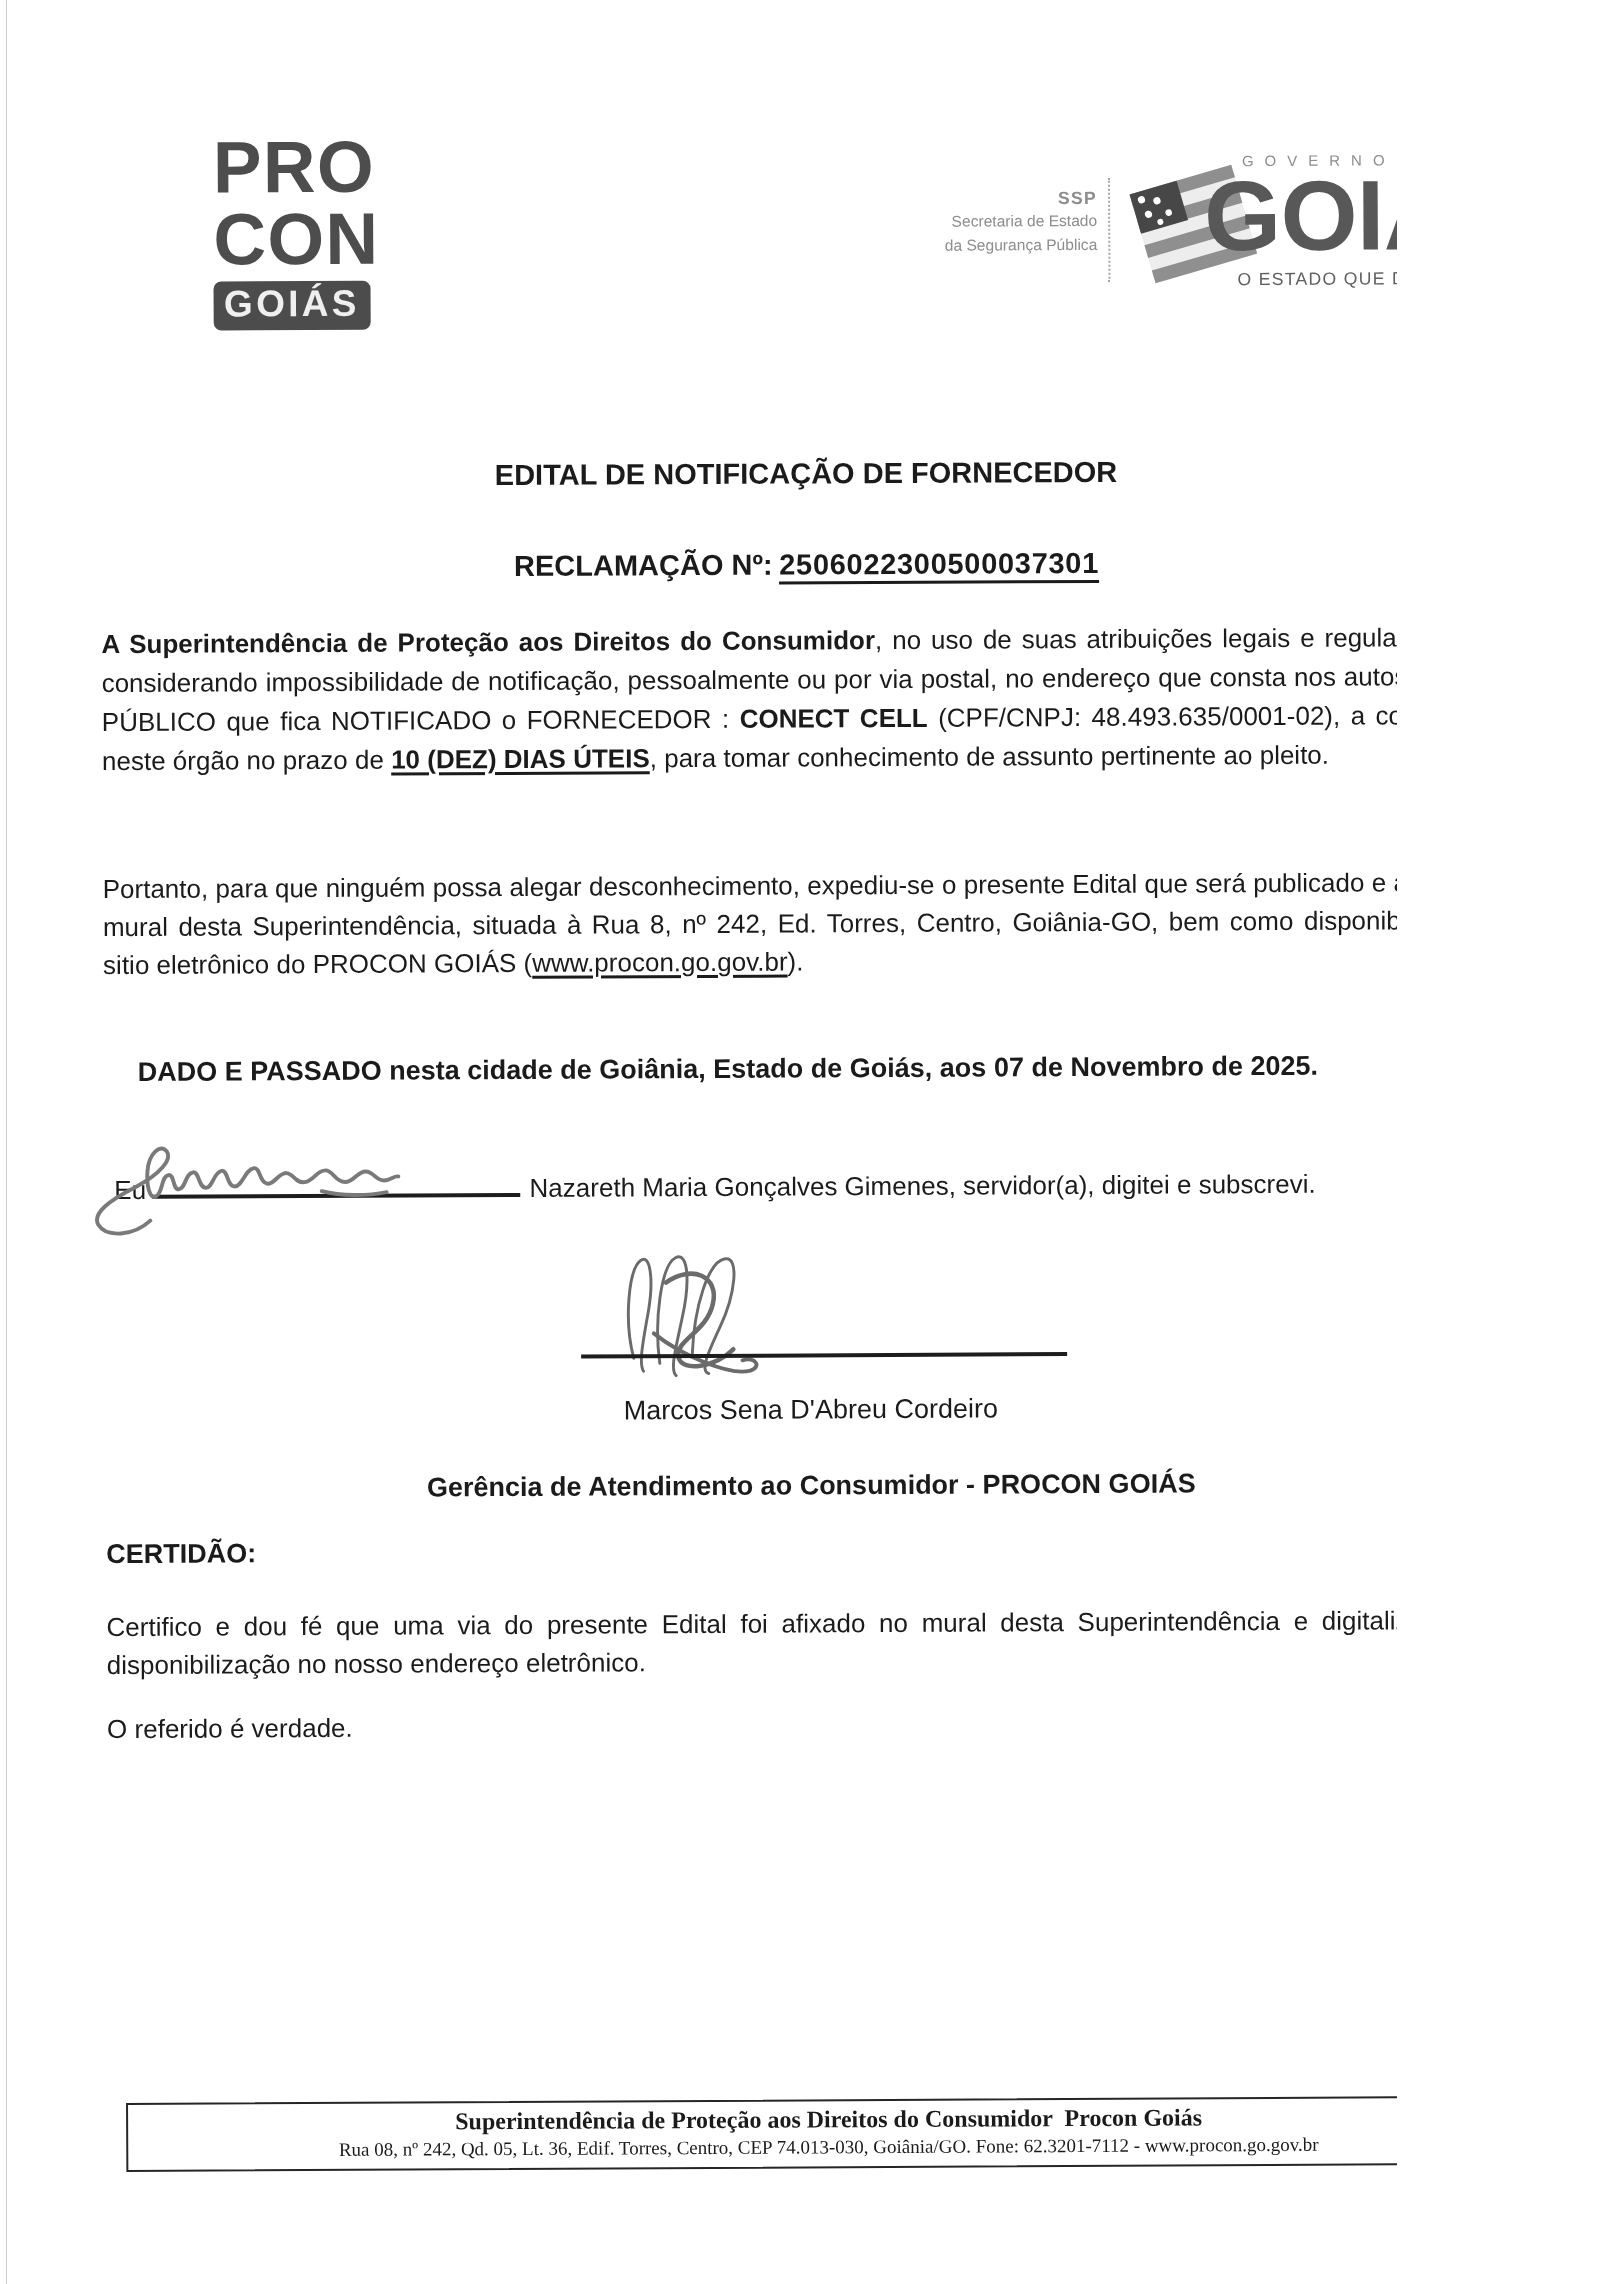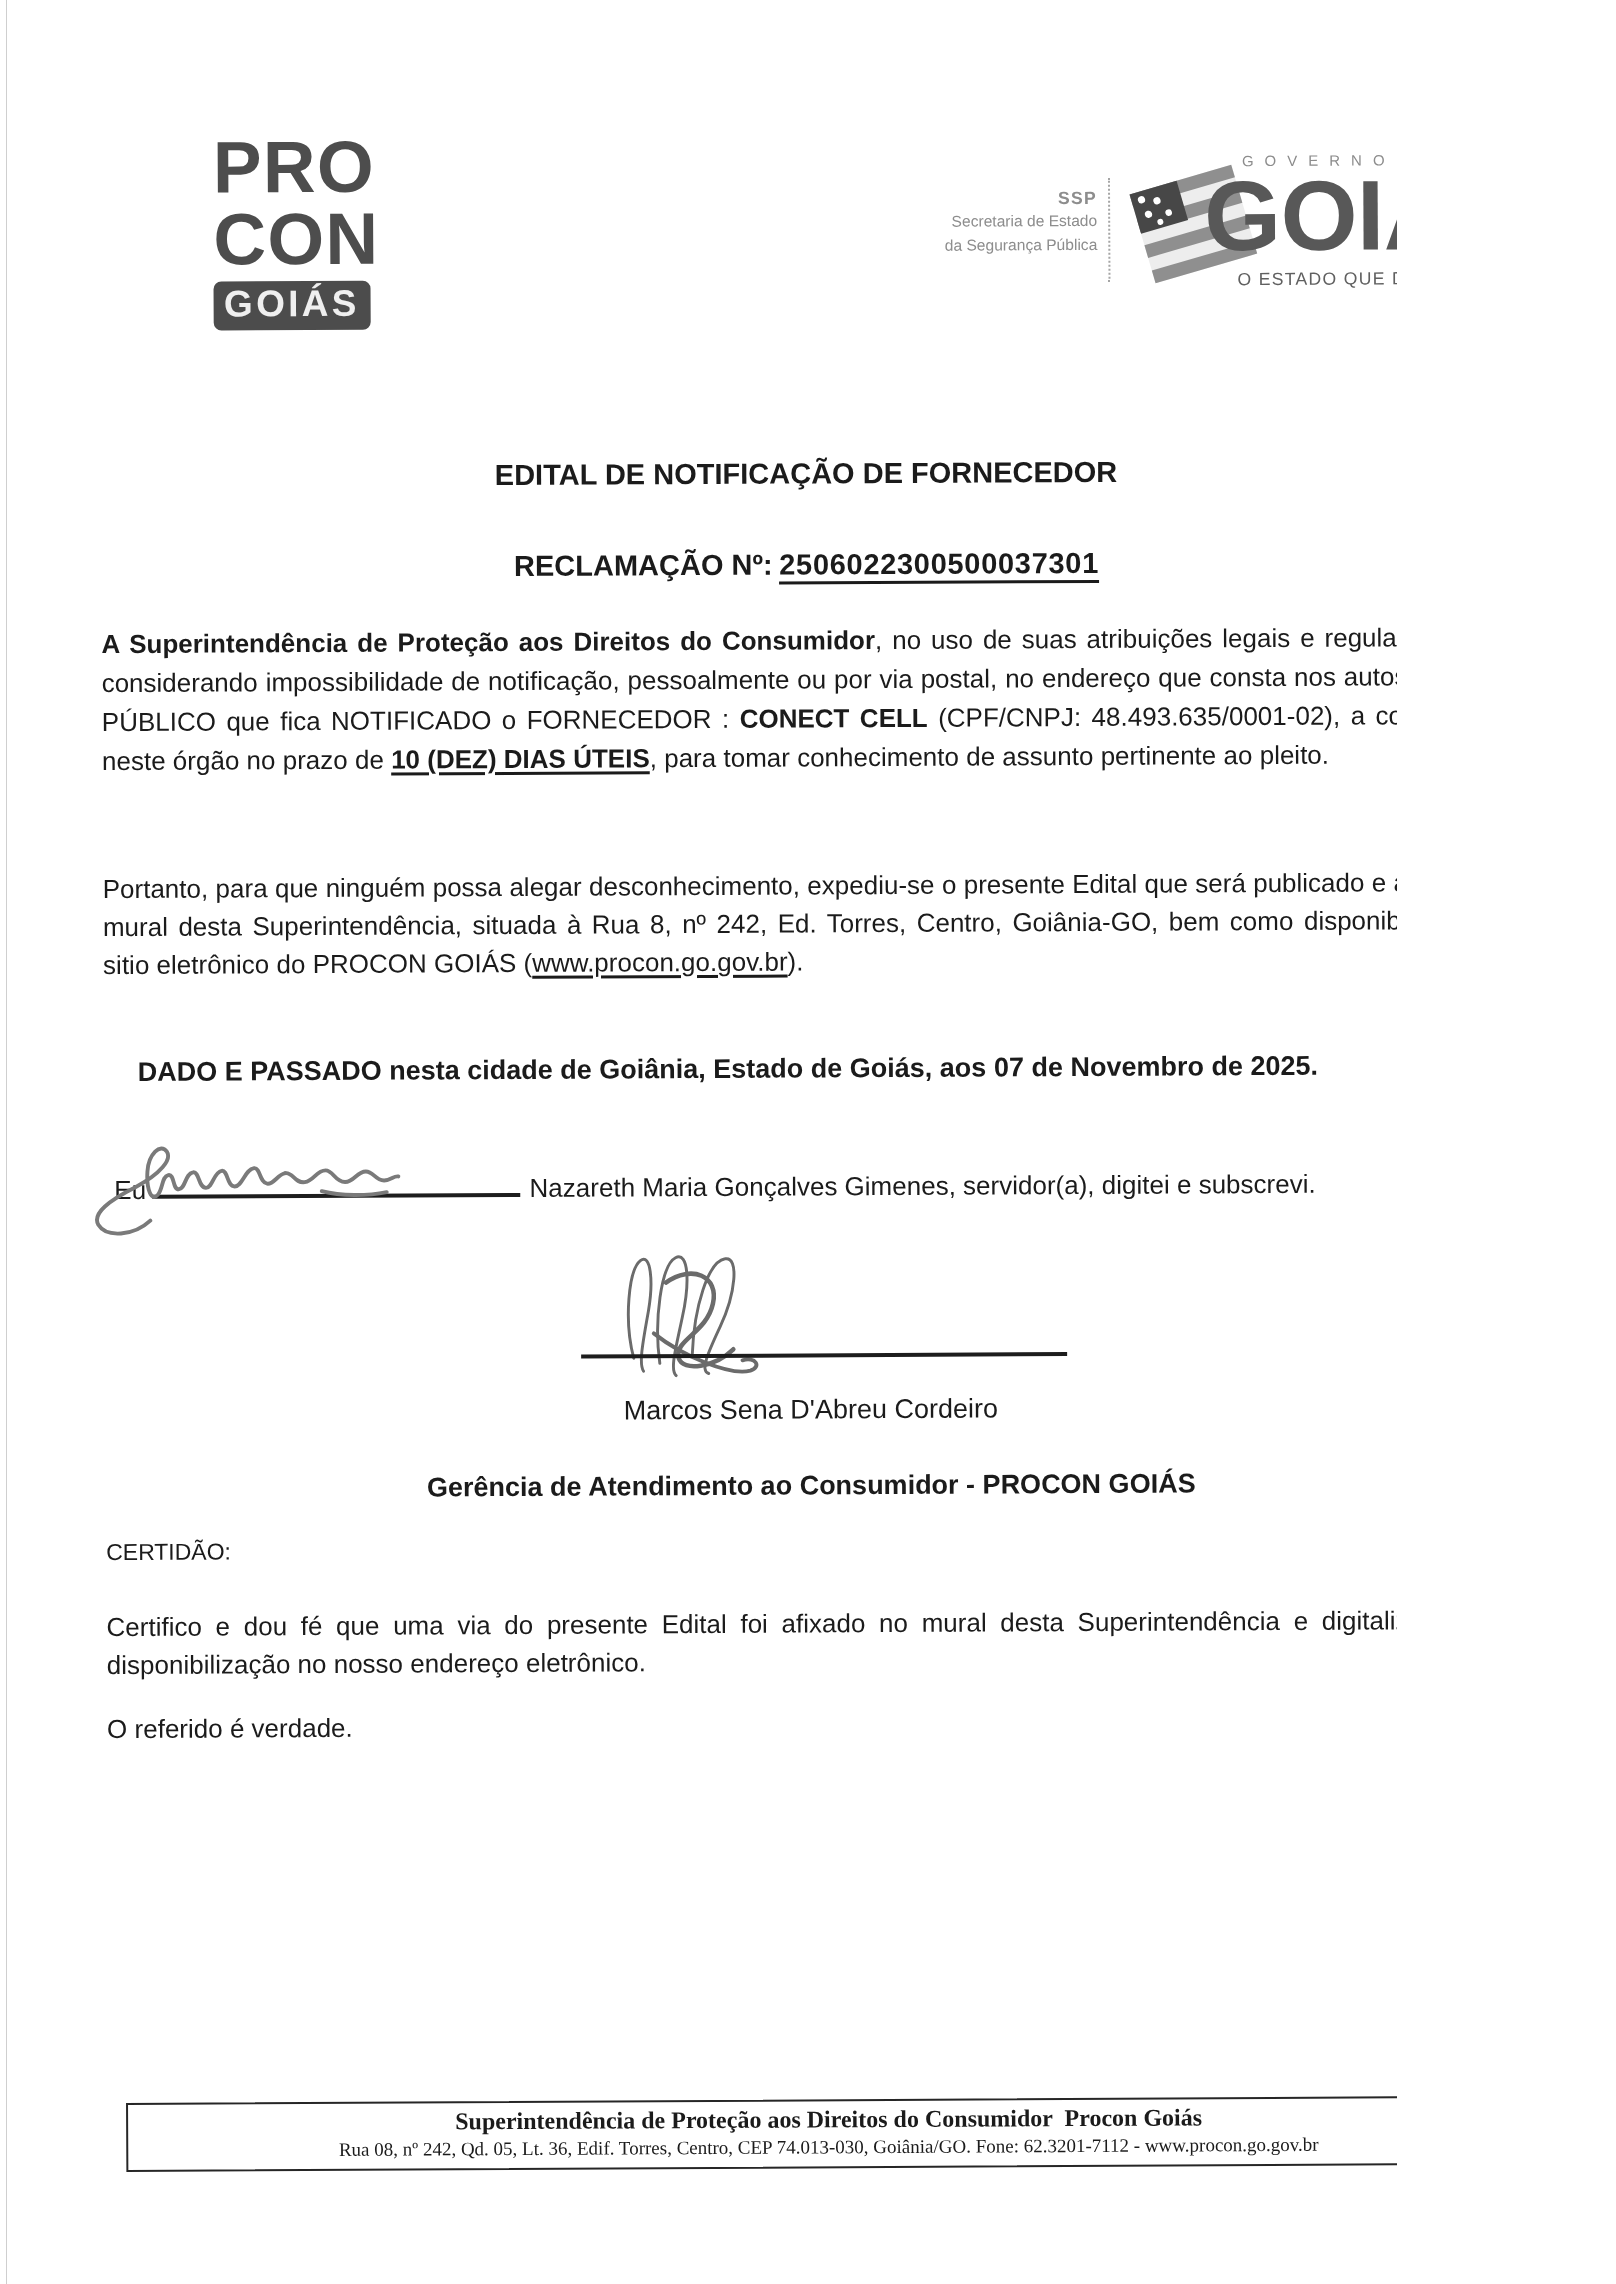--- a/index.html
+++ b/index.html
@@ -74,21 +74,21 @@
   }
   .sig-small { position:absolute; left:-65px; bottom:-44px; width:417px; height:104px; }
 
   .big-sig-block { position:absolute; left:580px; top:1242px; width:486px; height:140px; }
   .sig-big { position:absolute; left:23px; top:0; width:222px; height:140px; }
   .sig-rule { position:absolute; left:0; top:112px; width:486px; border-top:4.6px solid #1d1d1d; }
 
   .sig-name { position:absolute; left:104px; width:1411px; top:1395px; text-align:center; font-size:27px; }
   .sig-dept { position:absolute; left:104px; width:1411px; top:1471px; text-align:center; font-size:27px; font-weight:bold; }
 
-  .certidao-label { position:absolute; left:104px; top:1536px; font-size:23px; font-weight:normal; }
+  .certidao-label { position:absolute; left:104px; top:1536px; font-size:27px; font-weight:bold; }
   .cert-body { position:absolute; left:104px; width:1411px; top:1605px; font-size:26px; line-height:38px; }
   .closing { position:absolute; left:104px; width:1411px; top:1711px; font-size:26px; }
 
   
   .footer-box {
     position:absolute; left:121px; top:2100px; width:1405px;
     border:2.6px solid #262626; box-sizing:border-box;
     text-align:center; padding:5.2px 9px 7.8px;
     font-family:"Liberation Serif", serif;
   }

